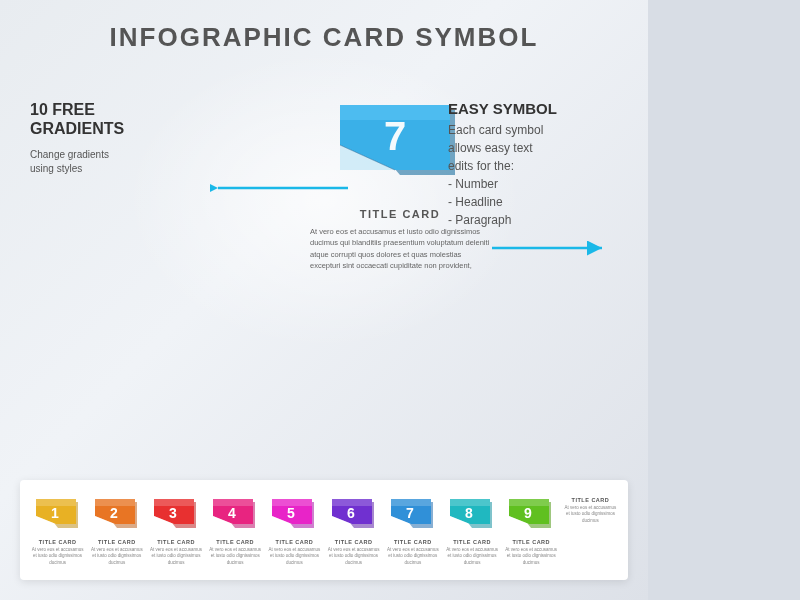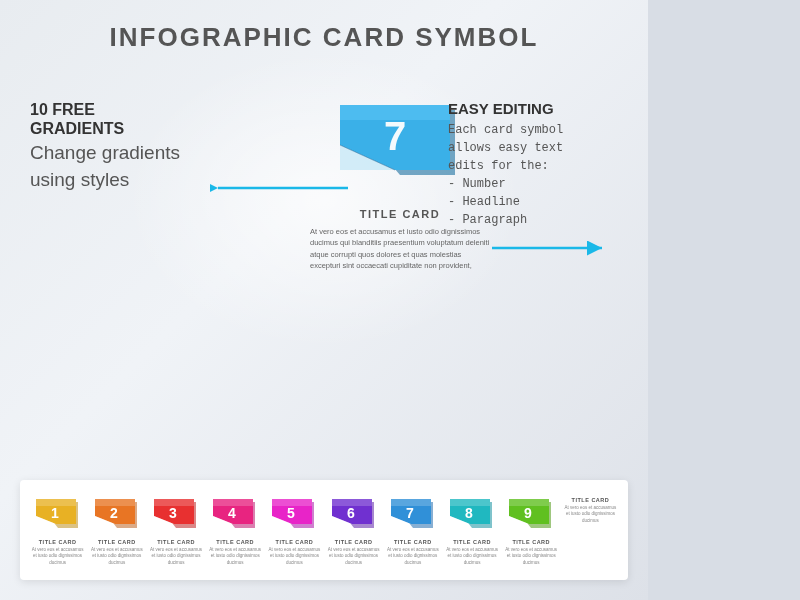--- a/index.html
+++ b/index.html
@@ -36,23 +36,23 @@
       left: 30px;
       width: 180px;
     }
     .left-section .gradients-title {
       font-size: 16px;
       font-weight: 700;
       color: #333;
       line-height: 1.2;
     }
     .left-section .gradients-sub {
-      font-size: 19px;
+      font-size: 10px;
       color: #555;
-      margin-top: 2px;
+      margin-top: 10px;
       line-height: 1.4;
     }
 
     
     .arrow-left {
       position: absolute;
       top: 178px;
       left: 210px;
       width: 140px;
       height: 20px;
@@ -119,21 +119,20 @@
     .right-section .editing-title {
       font-size: 15px;
       font-weight: 900;
       color: #333;
     }
     .right-section .editing-sub {
       font-size: 12px;
       color: #555;
       margin-top: 4px;
       line-height: 1.5;
-      font-family: Liberation Mono, monospace;
     }
 
     
     .bottom-strip {
       position: absolute;
       bottom: 20px;
       left: 20px;
       right: 20px;
       background: white;
       border-radius: 4px;
@@ -243,21 +242,21 @@
       <defs>
         <marker id="arrowRight" markerWidth="8" markerHeight="8" refX="6" refY="3" orient="auto">
           <path d="M0,0 L6,3 L0,6 Z" fill="#1ab8e8"></path>
         </marker>
       </defs>
       <line x1="2" y1="10" x2="112" y2="10" stroke="#1ab8e8" stroke-width="2.5" marker-end="url(#arrowRight)"></line>
     </svg>
   </div>
 
   <div class="right-section">
-    <div class="editing-title">EASY EDITING</div>
+    <div class="editing-title">EASY SYMBOL</div>
     <div class="editing-sub">Each card symbol<br>allows easy text<br>edits for the:<br>- Number<br>- Headline<br>- Paragraph</div>
   </div>
 
   <div class="bottom-strip" id="bottom-strip">
   <div class="card-item">
         <div class="card-badge"><svg viewBox="0 0 50 42" width="50" height="42">
 
     <polygon points="5,8 45,8 45,34 25,34" fill="#b8850a" opacity="0.5"></polygon>
 
     <polygon points="3,5 43,5 43,30 23,30 3,22" fill="#e8b124"></polygon>

